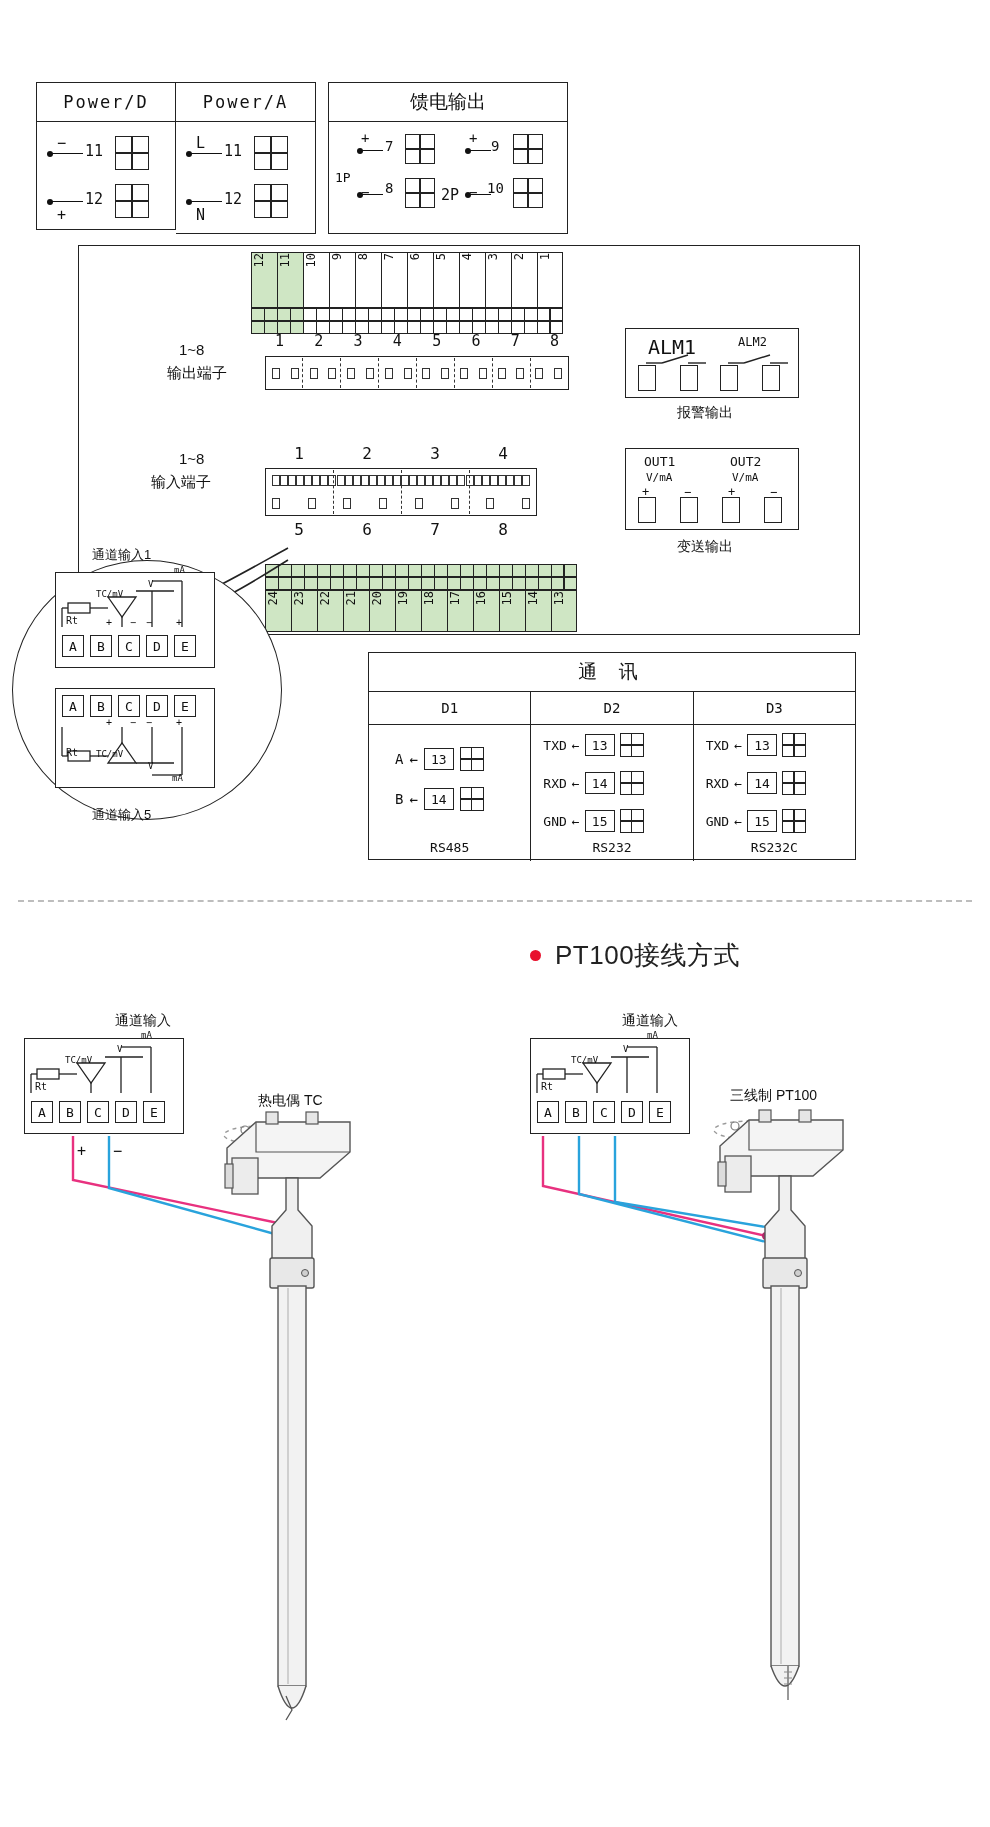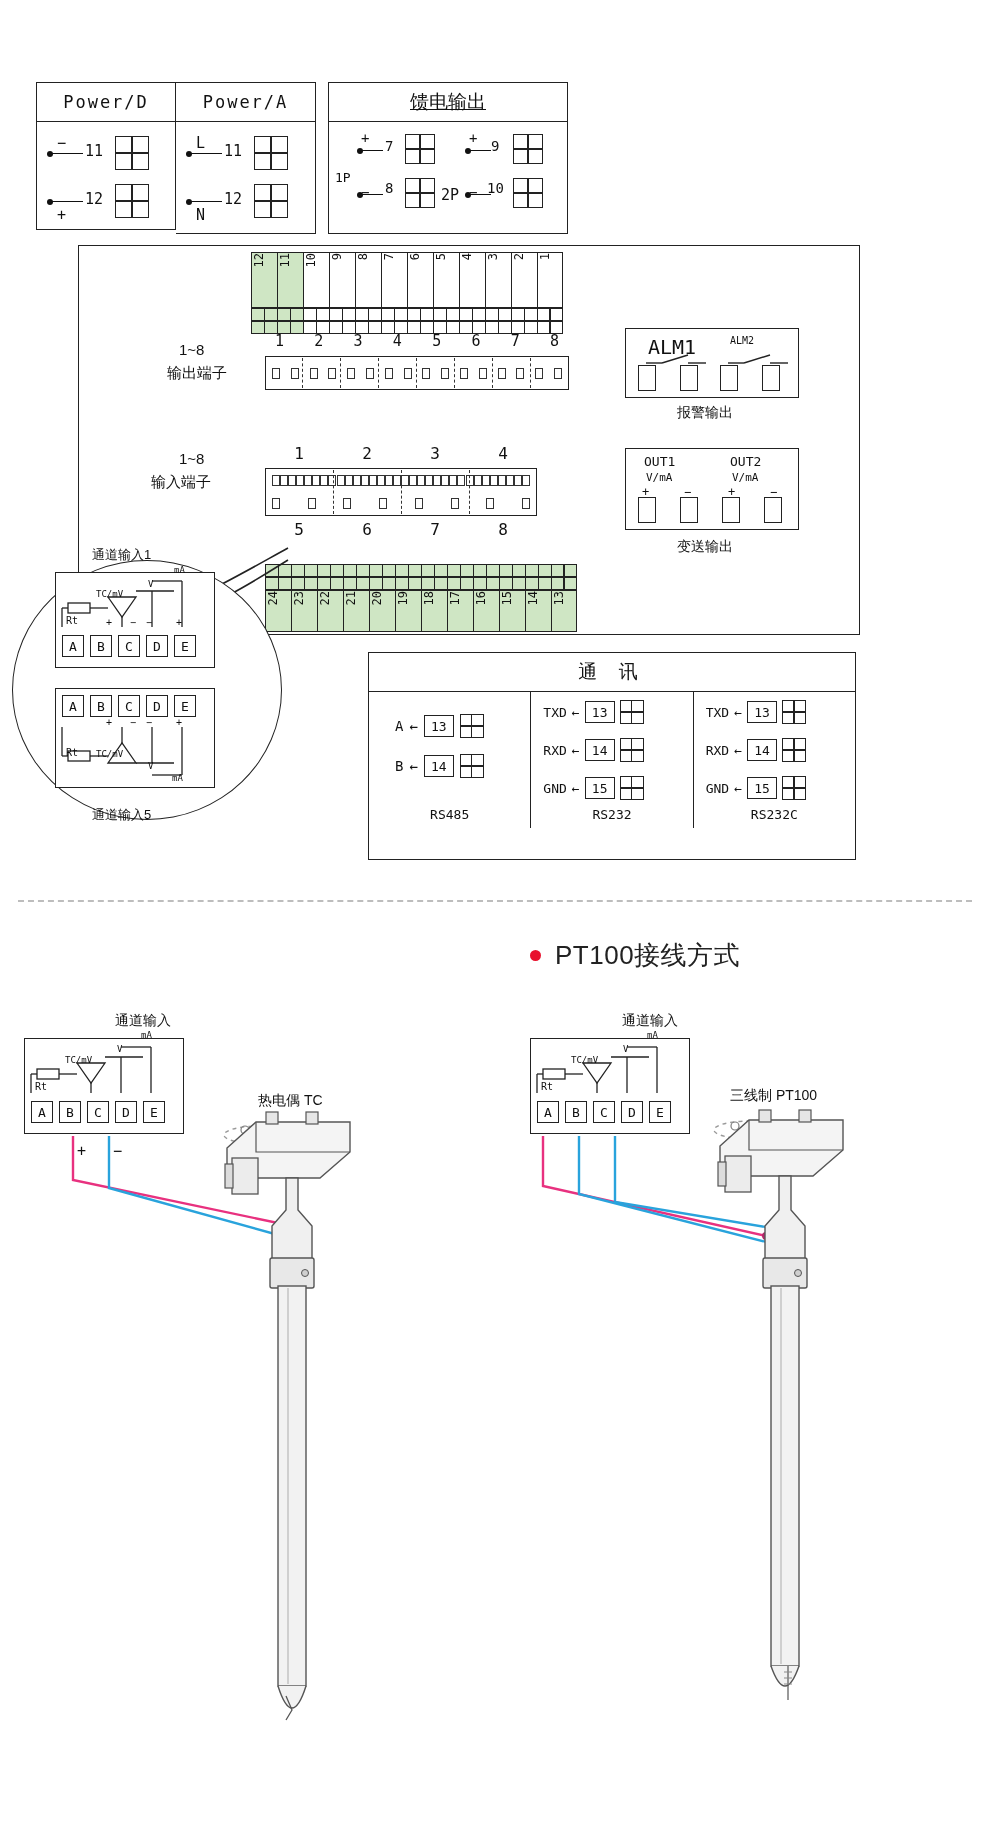--- a/index.html
+++ b/index.html
@@ -122,21 +122,21 @@
       <div class="screw" style="position:absolute;left:78px;top:14px;width:34px;height:34px;"></div>
 
       <div class="dot" style="left:10px;top:77px;"></div>
       <div class="hline" style="left:14px;top:79px;width:32px;"></div>
       <span class="lbl mono" style="left:20px;top:84px;font-size:15px;">N</span>
       <span class="lbl mono" style="left:48px;top:68px;font-size:15px;">12</span>
       <div class="screw" style="position:absolute;left:78px;top:62px;width:34px;height:34px;"></div>
     </div>
   </div>
 
-  <div class="bx" style="left:328px;top:82px;width:240px;height:152px;text-decoration:underline;">
+  <div class="bx" style="left:328px;top:82px;width:240px;height:152px;">
     <div style="height:38px;border-bottom:1.6px solid #222;display:flex;align-items:center;justify-content:center;">
       <span style="font-size:19px;">馈电输出</span>
     </div>
     <div style="position:relative;height:112px;">
 
       <span class="lbl mono" style="left:6px;top:48px;font-size:13px;">1P</span>
       <div class="dot" style="left:28px;top:26px;"></div>
       <div class="hline" style="left:32px;top:28px;width:22px;"></div>
       <span class="lbl mono" style="left:32px;top:8px;font-size:14px;">+</span>
       <span class="lbl mono" style="left:56px;top:16px;font-size:14px;">7</span>
@@ -254,21 +254,21 @@
     <div class="dashv" style="left:223px;top:112px;height:30px;"></div>
     <div class="dashv" style="left:261px;top:112px;height:30px;"></div>
     <div class="dashv" style="left:299px;top:112px;height:30px;"></div>
     <div class="dashv" style="left:337px;top:112px;height:30px;"></div>
     <div class="dashv" style="left:375px;top:112px;height:30px;"></div>
     <div class="dashv" style="left:413px;top:112px;height:30px;"></div>
     <div class="dashv" style="left:451px;top:112px;height:30px;"></div>
 
     <div class="rbox" style="left:546px;top:82px;width:174px;height:70px;">
       <span class="lbl mono" style="left:22px;top:6px;font-size:20px;">ALM1</span>
-      <span class="lbl mono" style="left:104px;top:6px;font-size:10px;">ALM2</span>
+      <span class="lbl mono" style="left:112px;top:6px;font-size:12px;">ALM2</span>
       <svg style="position:absolute;left:18px;top:24px;" width="64" height="14">
         <line x1="2" y1="10" x2="18" y2="10" stroke="#222" stroke-width="1.4"></line>
         <line x1="18" y1="10" x2="44" y2="2" stroke="#222" stroke-width="1.4"></line>
         <line x1="44" y1="10" x2="62" y2="10" stroke="#222" stroke-width="1.4"></line>
       </svg>
       <svg style="position:absolute;left:100px;top:24px;" width="64" height="14">
         <line x1="2" y1="10" x2="18" y2="10" stroke="#222" stroke-width="1.4"></line>
         <line x1="18" y1="10" x2="44" y2="2" stroke="#222" stroke-width="1.4"></line>
         <line x1="44" y1="10" x2="62" y2="10" stroke="#222" stroke-width="1.4"></line>
       </svg>
@@ -478,20 +478,25 @@
     <span class="lbl mono" style="left:92px;top:72px;font-size:9px;">V</span>
     <span class="lbl mono" style="left:116px;top:84px;font-size:9px;">mA</span>
     <span class="lbl mono" style="left:50px;top:28px;font-size:10px;">+</span>
     <span class="lbl mono" style="left:74px;top:28px;font-size:10px;">−</span>
     <span class="lbl mono" style="left:90px;top:28px;font-size:10px;">−</span>
     <span class="lbl mono" style="left:120px;top:28px;font-size:10px;">+</span>
   </div>
 
   <div id="comm">
     <div class="ttl">通  讯</div>
+    <div class="hdr">
+      <div>D1</div>
+      <div>D2</div>
+      <div>D3</div>
+    </div>
     <div class="body">
 
       <div class="col">
         <div style="position:absolute;left:26px;top:22px;display:flex;align-items:center;gap:6px;">
           <span class="mono" style="font-size:14px;">A</span>
           <span class="mono" style="font-size:14px;">←</span>
           <span class="termnum">13</span>
           <span class="screw" style="width:24px;height:24px;display:inline-block;"></span>
         </div>
         <div style="position:absolute;left:26px;top:62px;display:flex;align-items:center;gap:6px;">

